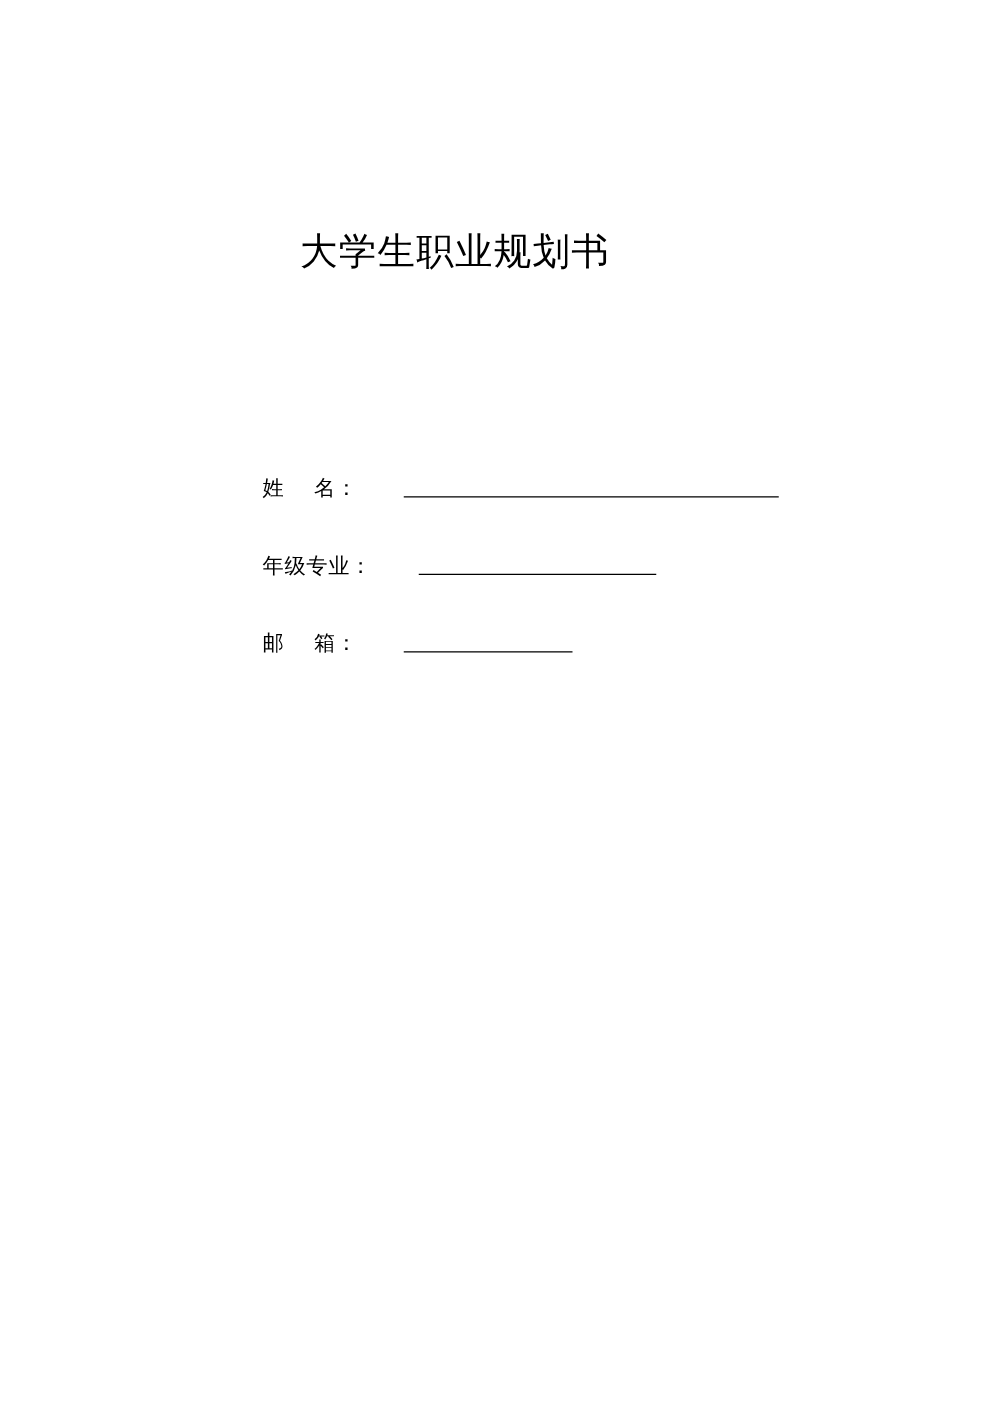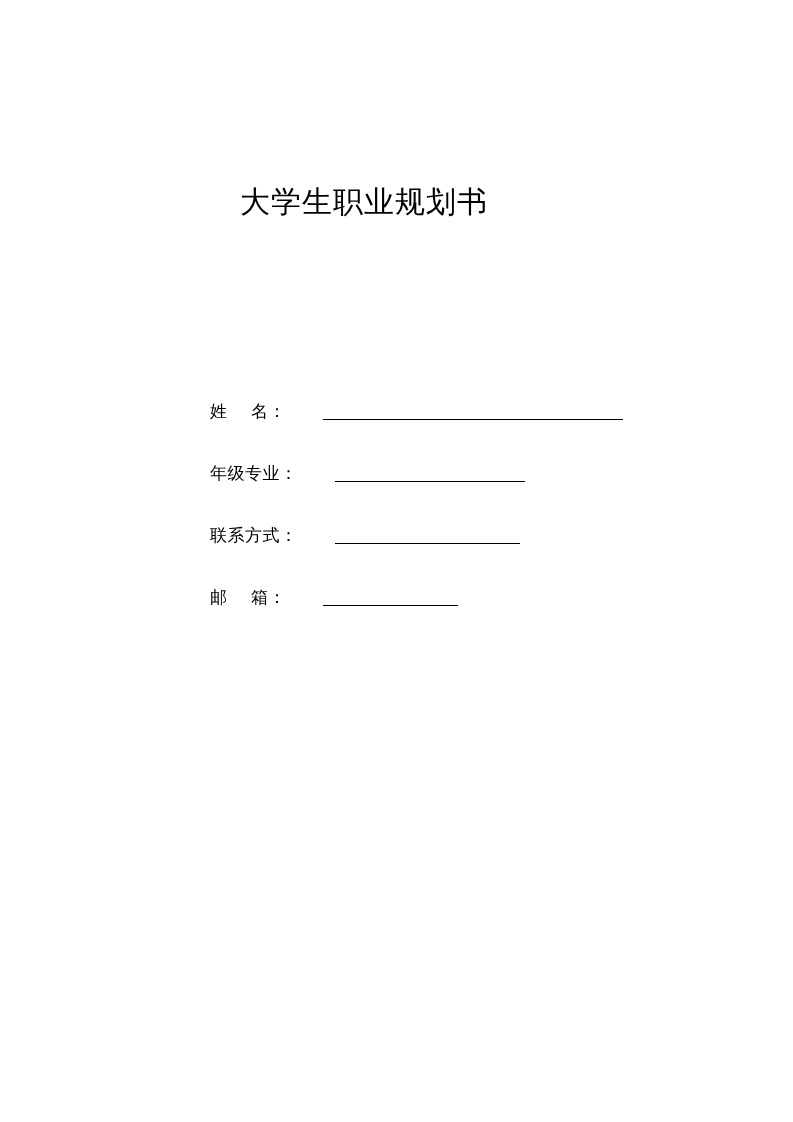--- a/index.html
+++ b/index.html
@@ -36,21 +36,21 @@
     white-space: pre;
   }
   .fields {
     position: absolute;
     top: 380px;
     left: 210px;
     width: 560px;
   }
   .field-row {
     display: flex;
-    align-items: center;
+    align-items: flex-start;
     height: 62px;
     gap: 31px;
   }
   .field-label {
     font-family: "DejaVu Serif", "Liberation Serif", serif;
     font-size: 17px;
     line-height: 22px;
     letter-spacing: 0.5px;
     white-space: pre;
     color: #000000;
@@ -78,24 +78,20 @@
     </div>
 
 
 
     <div class="field-row">
       <span class="field-label">年级专业：</span>
       <span class="field-line" style="width:190px"></span>
     </div>
 
 
-    <div class="field-row">
-      <span class="field-label">联系方式：</span>
-      <span class="field-line" style="width:185px"></span>
-    </div>
 
     <div class="field-row">
       <span class="field-label">邮    箱：</span>
       <span class="field-line" style="width:135px"></span>
     </div>
 
   </div>
 </div>
 
 </body></html>

